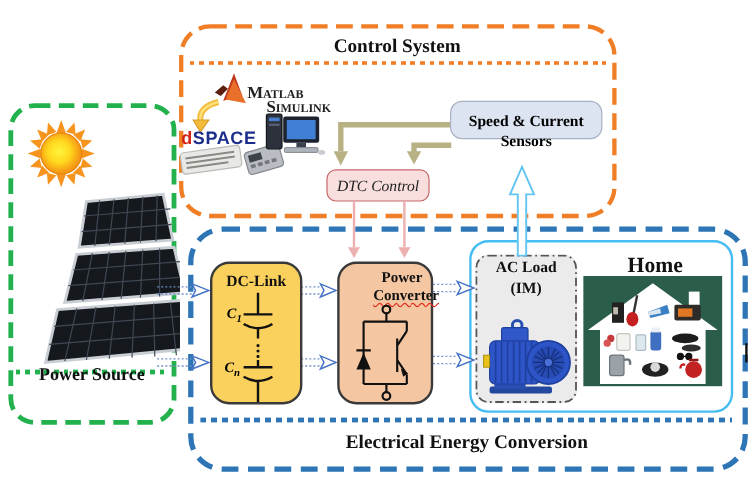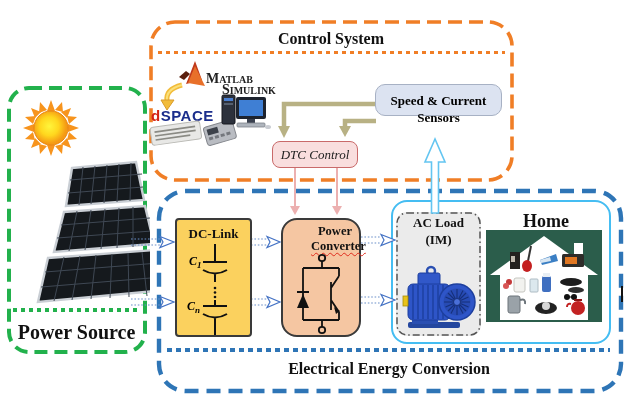--- a/index.html
+++ b/index.html
@@ -26,21 +26,21 @@
     <rect x="3" y="3" width="136" height="264" rx="20" fill="none" stroke="#22B14C" stroke-width="4" stroke-dasharray="13 7"></rect>
   </svg>
   <svg class="abs" style="left:156px;top:188px;" width="469" height="207">
     <rect x="3" y="3" width="462" height="200" rx="27" fill="none" stroke="#2E75B6" stroke-width="4.4" stroke-dasharray="14 8"></rect>
   </svg>
 
   <div class="abs ttl" style="left:150px;top:30px;width:362px;font-size:16px;">Control System</div>
   <div class="abs dots-o" style="left:158px;top:51px;width:347px;"></div>
 
   <div class="abs dots-g" style="left:13px;top:308px;width:127px;"></div>
-  <div class="abs ttl" style="left:8px;top:321px;width:137px;font-size:20px;">Power Source</div>
+  <div class="abs ttl" style="left:8px;top:305px;width:137px;font-size:15px;">Power Source</div>
 
   <div class="abs dots-b" style="left:167px;top:348px;width:443px;"></div>
   <div class="abs ttl" style="left:160px;top:360px;width:458px;font-size:16px;">Electrical Energy Conversion</div>
 
   <svg class="abs" style="left:22px;top:99px;" width="58" height="58">
     <defs>
       <radialGradient id="sungrad" cx="45%" cy="45%">
         <stop offset="0%" stop-color="#FFF53B"></stop>
           <stop offset="55%" stop-color="#FFD71E"></stop>
           <stop offset="100%" stop-color="#F59A14"></stop>
@@ -163,21 +163,21 @@
   </svg>
   <svg class="abs" style="left:360px;top:233px;" width="37" height="14">
     <path d="M1,4 H21 M1,10 H21" stroke="#6b8fc9" stroke-width="1.1" stroke-dasharray="1.6 1.8" fill="none"></path>
     <polygon points="21,1.5 35,7 21,12.5 24,7" fill="#fff" stroke="#4472C4" stroke-width="1.2"></polygon>
   </svg>
   <svg class="abs" style="left:360px;top:293px;" width="37" height="14">
     <path d="M1,4 H21 M1,10 H21" stroke="#6b8fc9" stroke-width="1.1" stroke-dasharray="1.6 1.8" fill="none"></path>
     <polygon points="21,1.5 35,7 21,12.5 24,7" fill="#fff" stroke="#4472C4" stroke-width="1.2"></polygon>
   </svg>
 
-  <div class="abs node" style="left:175px;top:218px;width:77px;height:119px;background:#FBD15E;border:2px solid #3a3a3a;border-radius:4px;">
+  <div class="abs node" style="left:175px;top:218px;width:77px;height:119px;background:#FBD15E;border:2px solid #3a3a3a;border-radius:16px;">
     <div class="ttl" style="margin-top:6px;font-size:13px;">DC-Link</div>
     <svg class="abs" style="left:0;top:0;" width="77" height="119">
       <g stroke="#111" stroke-width="2" fill="none">
         <path d="M38,24 V42 M26,42 H50 M26,50 Q38,57 50,50 M38,53 V62"></path>
         <path d="M38,80 V86 M26,86 H50 M26,94 Q38,101 50,94 M38,97 V115"></path>
       </g>
       <g fill="#111">
           <circle cx="38" cy="68" r="1.3"></circle>
           <circle cx="38" cy="72.5" r="1.3"></circle>
           <circle cx="38" cy="77" r="1.3"></circle>

